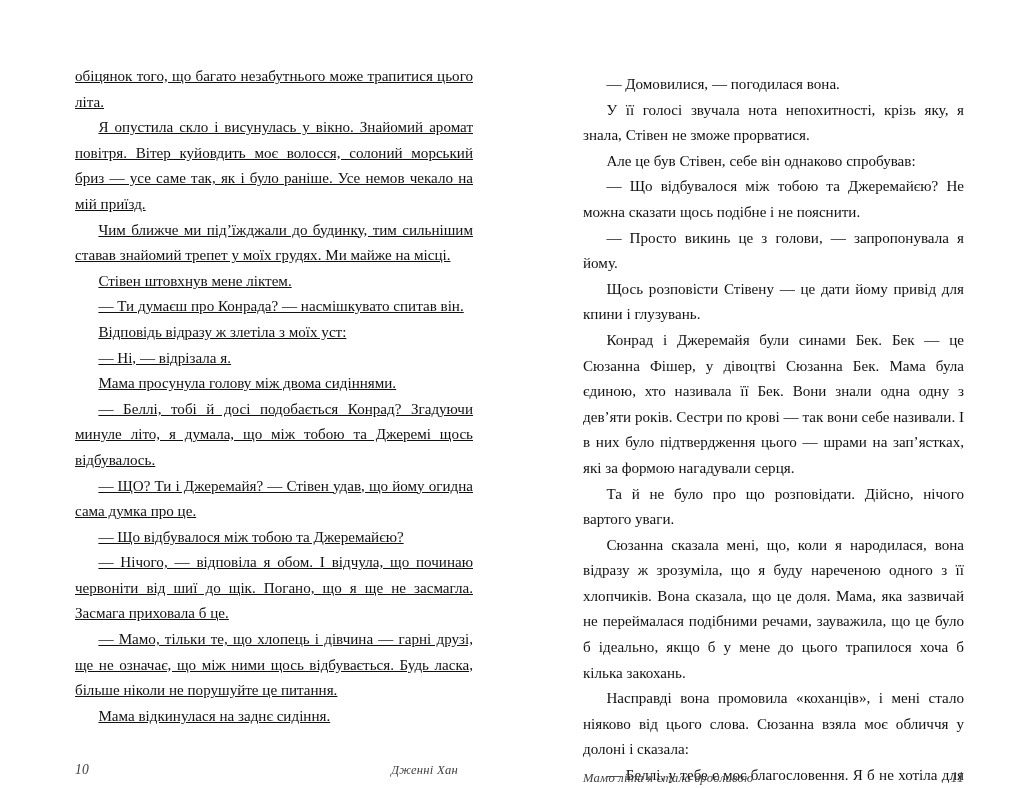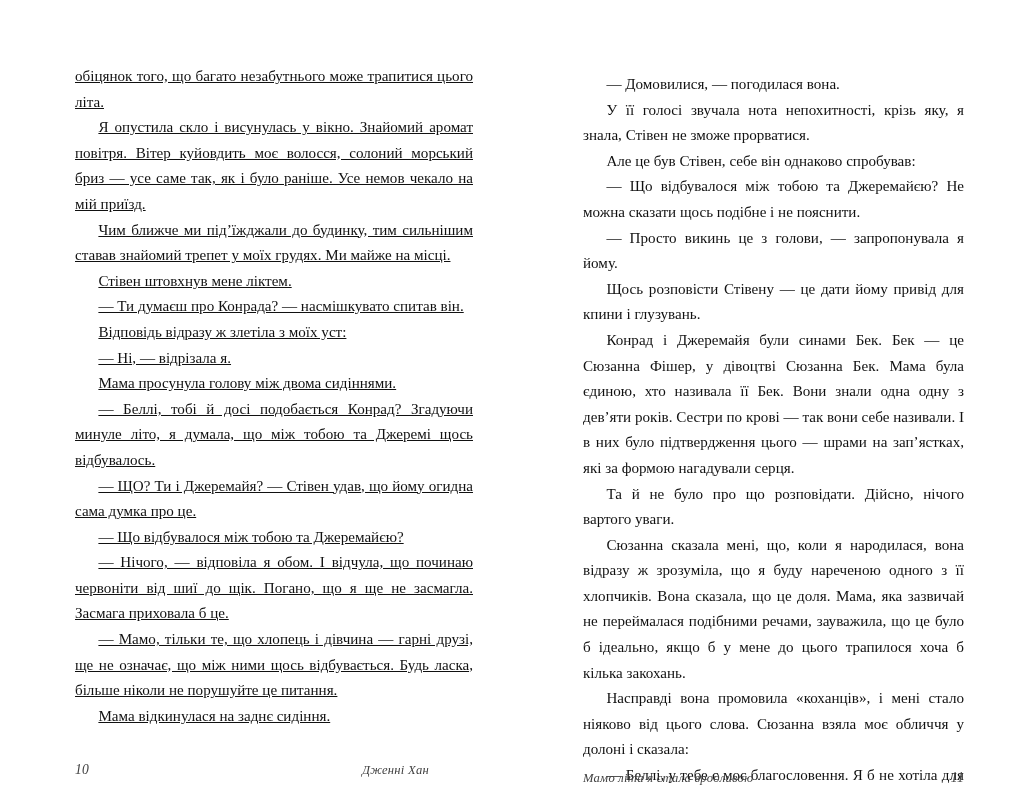--- a/index.html
+++ b/index.html
@@ -96,21 +96,21 @@
     font-style: italic;
     font-size: 13.6px;
     letter-spacing: .3px;
   }
   .runhead-text {
     font-style: italic;
     font-size: 12.6px;
     letter-spacing: .25px;
   }
   
-  .page-left .runhead-text  { margin-right: 44px; }
+  .page-left .runhead-text  { margin-right: 15px; }
   .page-right .runhead-text { margin-right: auto; }
   .page-right .folio        { margin-left: auto; }
 </style>
 </head>
 <body>
 
 <div class="spread">
 
   <div class="page page-left">
     <div class="textblock">

